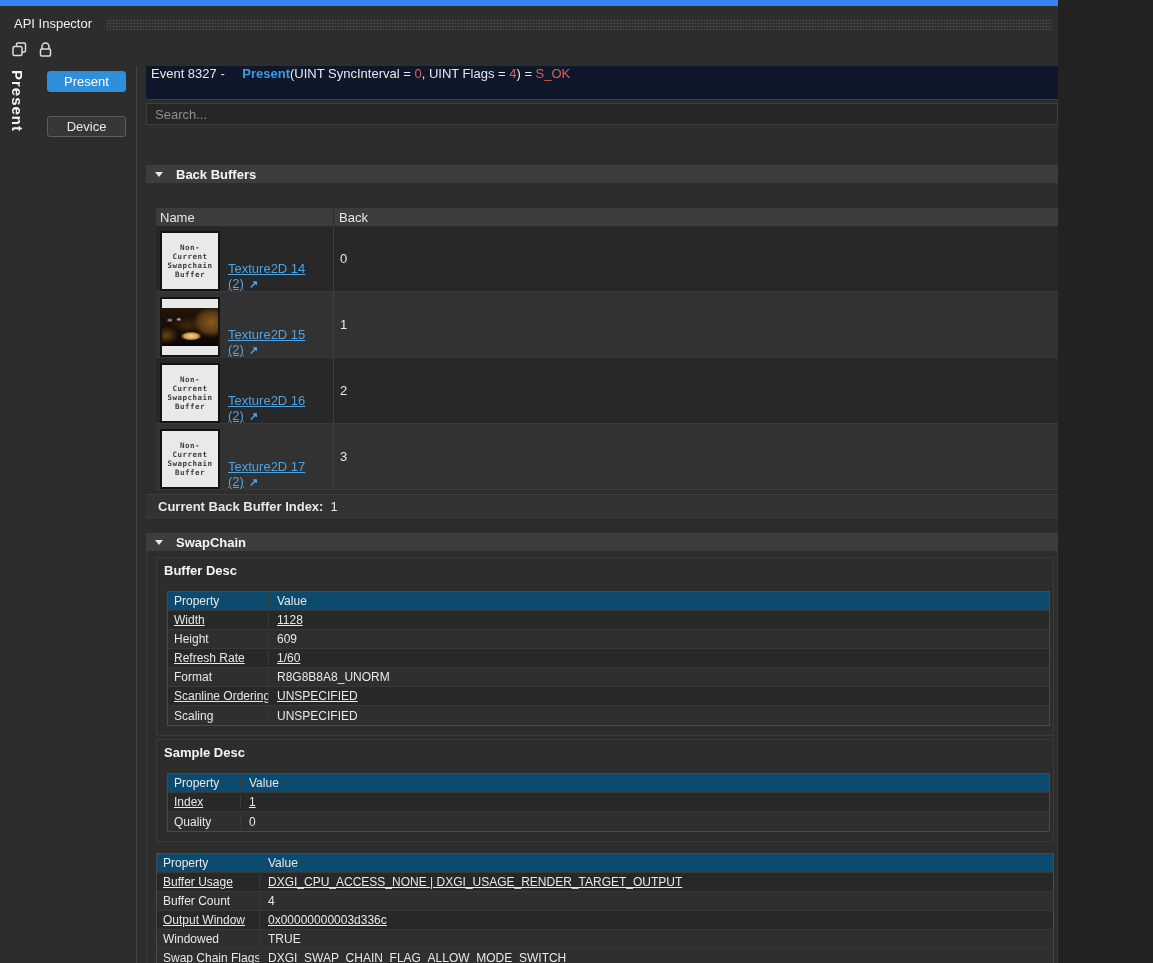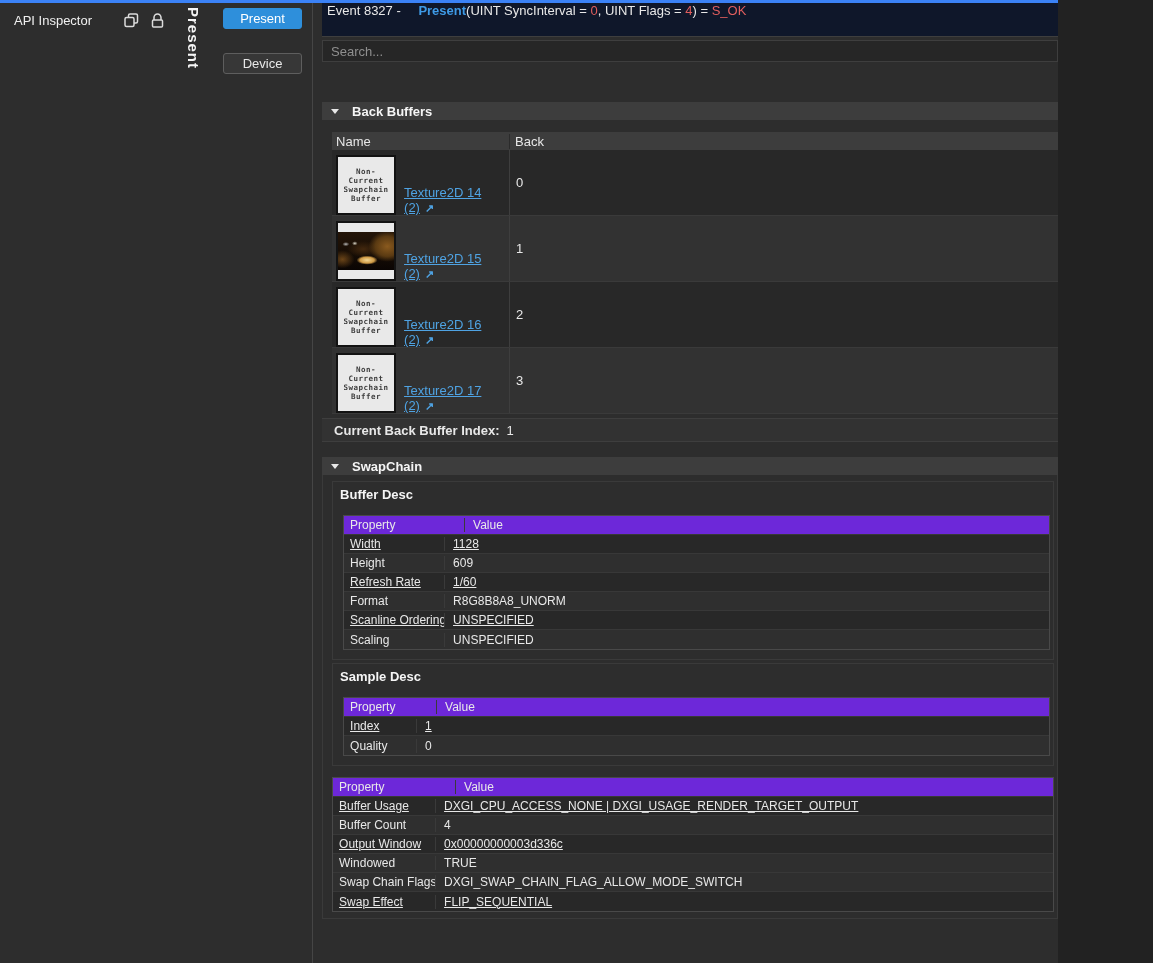--- a/index.html
+++ b/index.html
@@ -1,20 +1,20 @@
 <!DOCTYPE html>
 <html><head>
 <meta charset="utf-8">
 <style>
   * { margin:0; padding:0; box-sizing:border-box; }
   html,body { background:#222; }
   .window{
     width:1058px; height:963px; background:#2d2d2d; color:#e8e8e8;
     font-family:"Liberation Sans",sans-serif; font-size:13px;
-    border-top:3px solid #3b82f6; overflow:hidden; display:flex; flex-direction:row;
+    border-top:6px solid #3b82f6; overflow:hidden; display:flex; flex-direction:column;
   }
   
   .titlebar{ display:flex; align-items:center; padding:8px 6px 0 14px; height:26px; }
   .title{ color:#f0f0f0; font-size:13px; white-space:nowrap; }
   .grip{ flex:1; height:11px; margin-left:14px; margin-top:2px;
     background-image:radial-gradient(circle,#464646 0.9px,transparent 1.1px);
     background-size:3px 3px; }
   
   .iconbar{ display:flex; align-items:center; gap:9px; padding:7px 10px 7px 11px; height:34px; }
   .tool-btn{ background:none; border:none; padding:0; cursor:pointer; display:flex; }
@@ -41,21 +41,21 @@
     font-family:"Liberation Sans",sans-serif; font-size:13px; }
   .search::placeholder{ color:#8f8f8f; opacity:1; }
   
   .section-header{ margin-top:40px; height:18px; background:#3d3d3d;
     display:flex; align-items:center; padding-left:9px; cursor:pointer; }
   .section-header.tight{ margin-top:15px; }
   .tri{ width:0; height:0; border-left:4px solid transparent; border-right:4px solid transparent;
     border-top:5px solid #e8e8e8; margin-right:13px; }
   .section-title{ font-weight:bold; font-size:13px; color:#f5f5f5; }
   
-  .bb-table{ margin-top:12px; margin-left:10px; }
+  .bb-table{ margin-top:25px; margin-left:10px; }
   .bb-hrow{ display:grid; grid-template-columns:177px 1fr; height:18px; background:#3d3d3d; align-items:center; }
   .bb-hcell{ padding-left:4px; }
   .bb-hcell.idx{ border-left:1px solid #2b2b2b; padding-left:5px; }
   .bb-row{ display:grid; grid-template-columns:177px 1fr; height:66px;
     border-bottom:1px solid #3a3a3a; align-items:stretch; }
   .bb-row.dark{ background:#282828; } .bb-row.light{ background:#323232; }
   .name-cell{ display:flex; align-items:flex-end; padding-left:4px; }
   .thumb{ width:60px; height:60px; background:#e9e9e9; border:2px solid #131313;
     margin-right:8px; flex-shrink:0; display:flex; flex-direction:column;
     justify-content:center; align-items:center; cursor:pointer; }
@@ -81,21 +81,21 @@
   .section-body{ border:1px solid #3a3a3a; border-top:none; padding:6px 3px 6px 9px; background:#2d2d2d; }
   .subpanel{ border:1px solid #3a3a3a; padding:2px 3px 9px 6px; margin-bottom:3px; }
   .subpanel-title{ font-weight:bold; font-size:13px; padding:3px 0 13px 1px; color:#f5f5f5; }
   .prop-table{ margin-left:4px; border:1px solid #494949; font-size:12px; }
   .table3{ margin-top:11px; margin-left:0; }
   .pt-row{ display:grid; height:19px; align-items:center; border-bottom:1px solid #383838; }
   .pt-row:last-child{ border-bottom:none; }
   .cols-100{ grid-template-columns:100px 1fr; }
   .cols-72{ grid-template-columns:72px 1fr; }
   .cols-96{ grid-template-columns:102px 1fr; }
-  .pt-row.header{ background:#6d28d9;gap:20px; }
+  .pt-row.header{ background:#0c4a6e; }
   .pt-row.r-dark{ background:#282828;text-decoration:underline; }
   .pt-row.r-light{ background:#2f2f2f; }
   .pt-cell{ padding:0 8px 0 6px; white-space:nowrap; overflow:hidden; }
   .pt-cell.value{ border-left:1px solid #3a3a3a; padding-left:8px; }
 </style>
 </head>
 <body>
 
 <div class="window">
 

